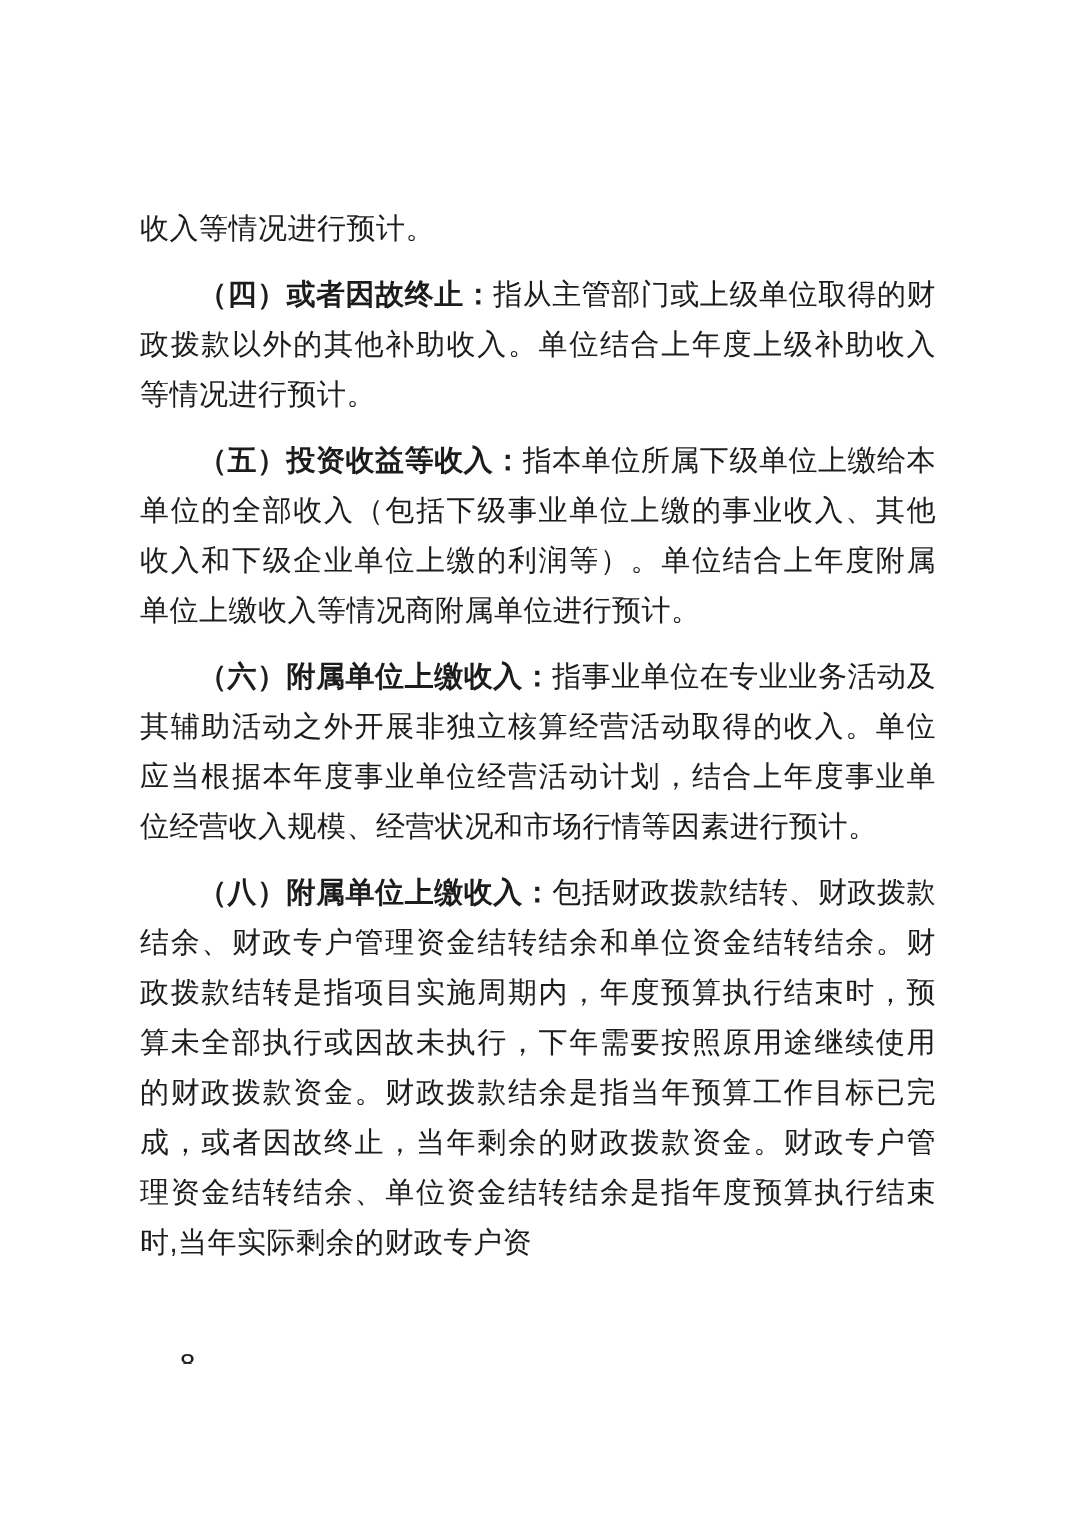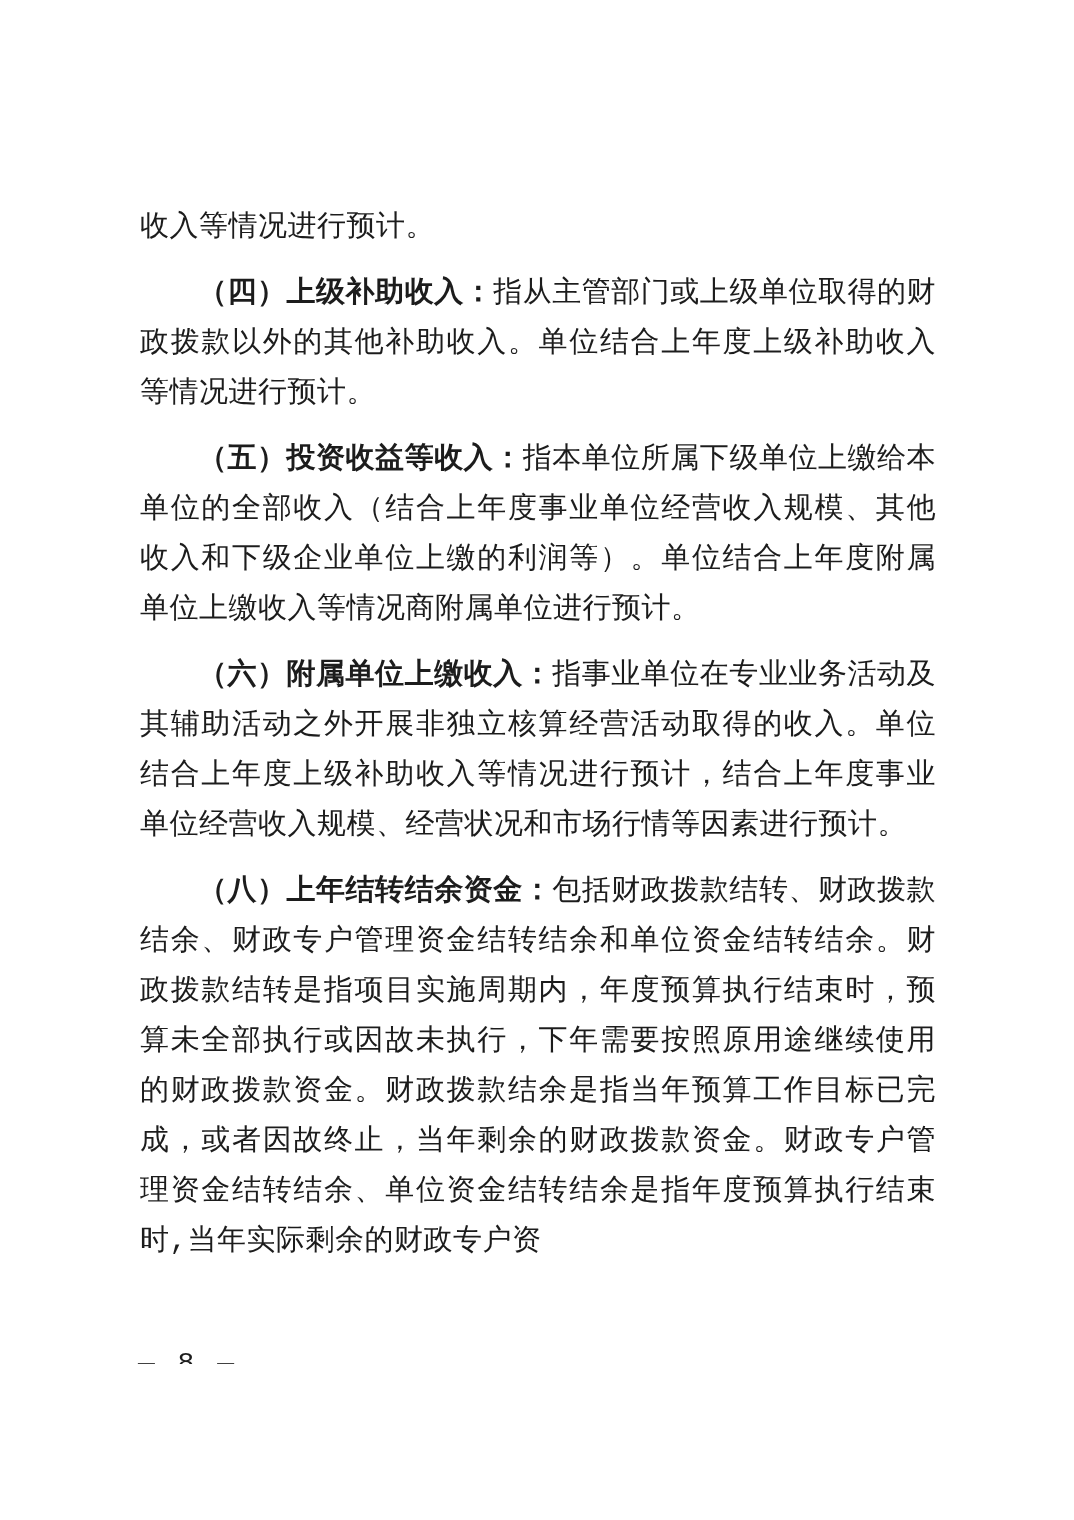--- a/index.html
+++ b/index.html
@@ -5,21 +5,21 @@
   html, body {
     margin: 0;
     padding: 0;
     background: #ffffff;
   }
   .page {
     position: relative;
     width: 1074px;
     height: 1364px;
     background: #ffffff;
-    font-family: Liberation Mono, monospace;
+    font-family: Liberation Sans, sans-serif;
     color: #1c1c1c;
     overflow: hidden;
   }
   .content {
     position: absolute;
     left: 140px;
     top: 203px;
     width: 796px;
     font-size: 29px;
     line-height: 50px;
@@ -49,25 +49,25 @@
   }
 </style>
 </head>
 <body>
 
 <div class="page">
   <div class="content">
 
     <p class="para"><span>收入等情况进行预计。</span></p>
 
-    <p class="para indent"><b>（四）上级补助收入：</b><span>指从主管部门或上级单位取得的财政拨款以外的其他补助收入。单位结合上年度上级补助收入等情况进行预计。</span></p>
+    <p class="para indent"><b>（四）或者因故终止：</b><span>指从主管部门或上级单位取得的财政拨款以外的其他补助收入。单位结合上年度上级补助收入等情况进行预计。</span></p>
 
-    <p class="para indent"><b>（五）投资收益等收入：</b><span>指本单位所属下级单位上缴给本单位的全部收入（结合上年度事业单位经营收入规模、其他收入和下级企业单位上缴的利润等）。单位结合上年度附属单位上缴收入等情况商附属单位进行预计。</span></p>
+    <p class="para indent"><b>（五）投资收益等收入：</b><span>指本单位所属下级单位上缴给本单位的全部收入（包括下级事业单位上缴的事业收入、其他收入和下级企业单位上缴的利润等）。单位结合上年度附属单位上缴收入等情况商附属单位进行预计。</span></p>
 
-    <p class="para indent"><b>（六）附属单位上缴收入：</b><span>指事业单位在专业业务活动及其辅助活动之外开展非独立核算经营活动取得的收入。单位结合上年度上级补助收入等情况进行预计，结合上年度事业单位经营收入规模、经营状况和市场行情等因素进行预计。</span></p>
+    <p class="para indent"><b>（六）附属单位上缴收入：</b><span>指事业单位在专业业务活动及其辅助活动之外开展非独立核算经营活动取得的收入。单位应当根据本年度事业单位经营活动计划，结合上年度事业单位经营收入规模、经营状况和市场行情等因素进行预计。</span></p>
 
 
-    <p class="para indent"><b>（八）上年结转结余资金：</b><span>包括财政拨款结转、财政拨款结余、财政专户管理资金结转结余和单位资金结转结余。财政拨款结转是指项目实施周期内，年度预算执行结束时，预算未全部执行或因故未执行，下年需要按照原用途继续使用的财政拨款资金。财政拨款结余是指当年预算工作目标已完成，或者因故终止，当年剩余的财政拨款资金。财政专户管理资金结转结余、单位资金结转结余是指年度预算执行结束时,当年实际剩余的财政专户资</span></p>
+    <p class="para indent"><b>（八）附属单位上缴收入：</b><span>包括财政拨款结转、财政拨款结余、财政专户管理资金结转结余和单位资金结转结余。财政拨款结转是指项目实施周期内，年度预算执行结束时，预算未全部执行或因故未执行，下年需要按照原用途继续使用的财政拨款资金。财政拨款结余是指当年预算工作目标已完成，或者因故终止，当年剩余的财政拨款资金。财政专户管理资金结转结余、单位资金结转结余是指年度预算执行结束时,当年实际剩余的财政专户资</span></p>
 
   </div>
 
   <div class="page-number">— 8 —</div>
 </div>
 
 </body></html>

